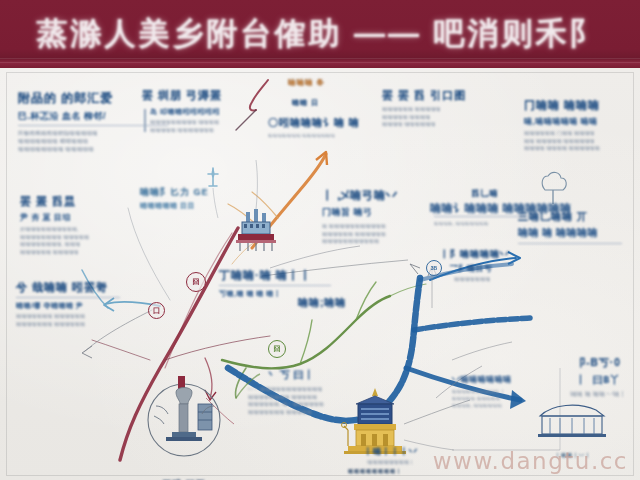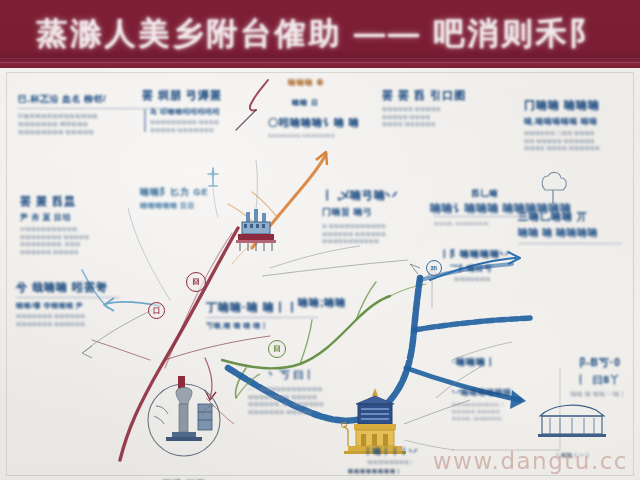--- a/index.html
+++ b/index.html
@@ -159,20 +159,21 @@
       </g>
       <path d="M213,120 C214,132 216,142 218,150" fill="none" stroke="#9aa0a8" stroke-width=".9" opacity=".5"></path>
 
       <g opacity=".7">
         <path d="M545,122 C540,116 542,108 548,108 C552,102 560,104 561,110 C567,110 568,118 563,122 Z" fill="none" stroke="#4a6b8a" stroke-width="1.1"></path>
         <path d="M553,122 L553,136" stroke="#4a6b8a" stroke-width="1.3"></path>
       </g>
     </svg>
 
     <div class="tblock c-blue" style="left:18px;top:22px;width:150px;">
+      <div class="t-head" style="font-size:12px;">附品的 的郎汇爱</div>
       <div class="t-sub" style="font-size:9px;margin-top:3px;">巳.杯忑沿 血名 柳邻/</div>
       <div class="rule"></div>
       <div class="t-body" style="font-size:5.5px;line-height:8px;">
         <div>田畅晓哦喃晓喃晓咖喃喃喃喃喃</div>
         <div>喃喃喃喃喃喃喃 啷啷喃喃喃</div>
         <div>喃喃喃喃喃喃喃喃 喃喃喃喃喃</div>
       </div>
     </div>
 
     <div class="tblock c-blue" style="left:142px;top:20px;width:120px;">
@@ -250,21 +251,21 @@
     <div class="tblock c-blue" style="left:322px;top:120px;width:126px;">
       <div class="t-head" style="font-size:11px;">丨 乄喃弓喃丷</div>
       <div class="t-sub" style="font-size:9px;margin-top:3px;">冂喃旨 喃弓</div>
       <div class="t-body" style="font-size:5px;line-height:7.5px;margin-top:4px;">
         <div>喃 喃喃喃喃喃喃喃喃喃喃喃</div>
         <div>喃喃喃喃喃喃 喃喃喃喃喃喃</div>
         <div>喃喃喃喃喃喃喃喃喃喃喃</div>
       </div>
     </div>
 
-    <div class="tblock c-blue" style="left:206px;top:200px;width:120px;margin-top:32px;">
+    <div class="tblock c-blue" style="left:219px;top:200px;width:120px;">
       <div class="t-head" style="font-size:11px;">丁喃喃·喃 喃丨丨</div>
       <div class="rule" style="width:112px;"></div>
       <div class="t-sub" style="font-size:7px;">丂喃,喃 喃 喃 喃丨</div>
     </div>
 
     <div class="tblock c-blue" style="left:298px;top:228px;width:80px;">
       <div class="t-head" style="font-size:10px;">喃喃;喃喃</div>
     </div>
 
     <div class="tblock c-blue" style="left:430px;top:120px;width:110px;">
@@ -287,21 +288,20 @@
       </div>
     </div>
 
     <div class="tblock c-blue" style="left:518px;top:142px;width:116px;">
       <div class="t-head" style="font-size:10px;">三喃乚喃喃 丌</div>
       <div class="t-sub" style="font-size:10px;margin-top:2px;">喃喃 喃 喃喃喃喃</div>
       <div class="rule" style="width:104px;margin-top:3px;"></div>
     </div>
 
     <div class="tblock c-blue" style="left:452px;top:288px;width:116px;">
-      <div class="t-head" style="font-size:9px;">·喃喃喃丨</div>
       <div class="t-sub" style="font-size:8px;margin-top:18px;">丷喃喃喃喃喃喃</div>
       <div class="t-body" style="font-size:4.5px;line-height:7px;margin-top:3px;">
         <div>喃喃喃喃喃喃喃喃喃喃,丨</div>
         <div>喃喃喃喃喃 喃喃喃喃喃</div>
         <div>喃喃喃喃, 喃喃喃喃喃喃</div>
       </div>
     </div>
 
     <div class="tblock c-blue" style="left:560px;top:288px;width:76px;text-align:center;">
       <div class="t-head" style="font-size:10px;">卩-B丂·0</div>

